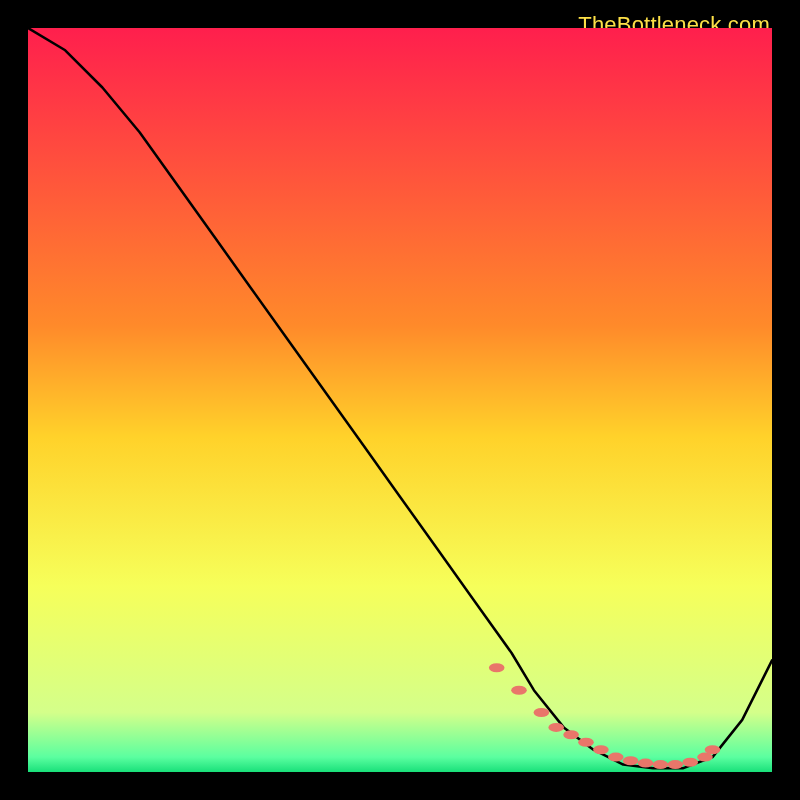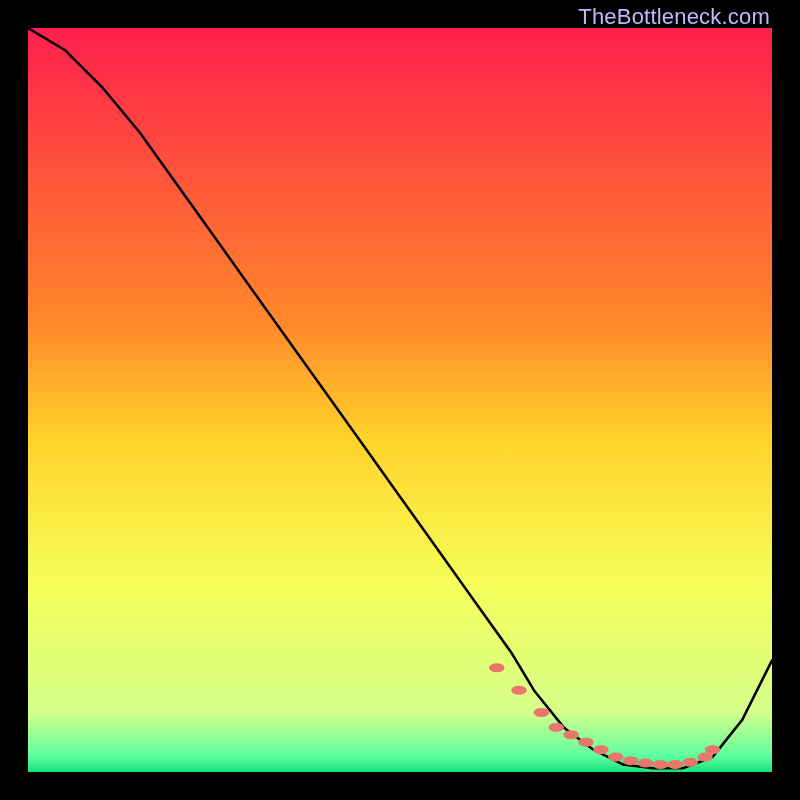--- a/index.html
+++ b/index.html
@@ -21,23 +21,23 @@
   }
   .plot {
     position: absolute;
     left: 0;
     top: 0;
     width: 744px;
     height: 744px;
   }
   .attribution {
     position: absolute;
-    top: 4px;
+    top: 12px;
     right: 30px;
-    color: #c4b5fd;
+    color: #fde047;
     font-size: 22px;
     font-weight: 500;
     letter-spacing: 0.2px;
   }
   svg { display: block; }
 </style>
 </head>
 <body>
 
 <div class="attribution">TheBottleneck.com</div>

